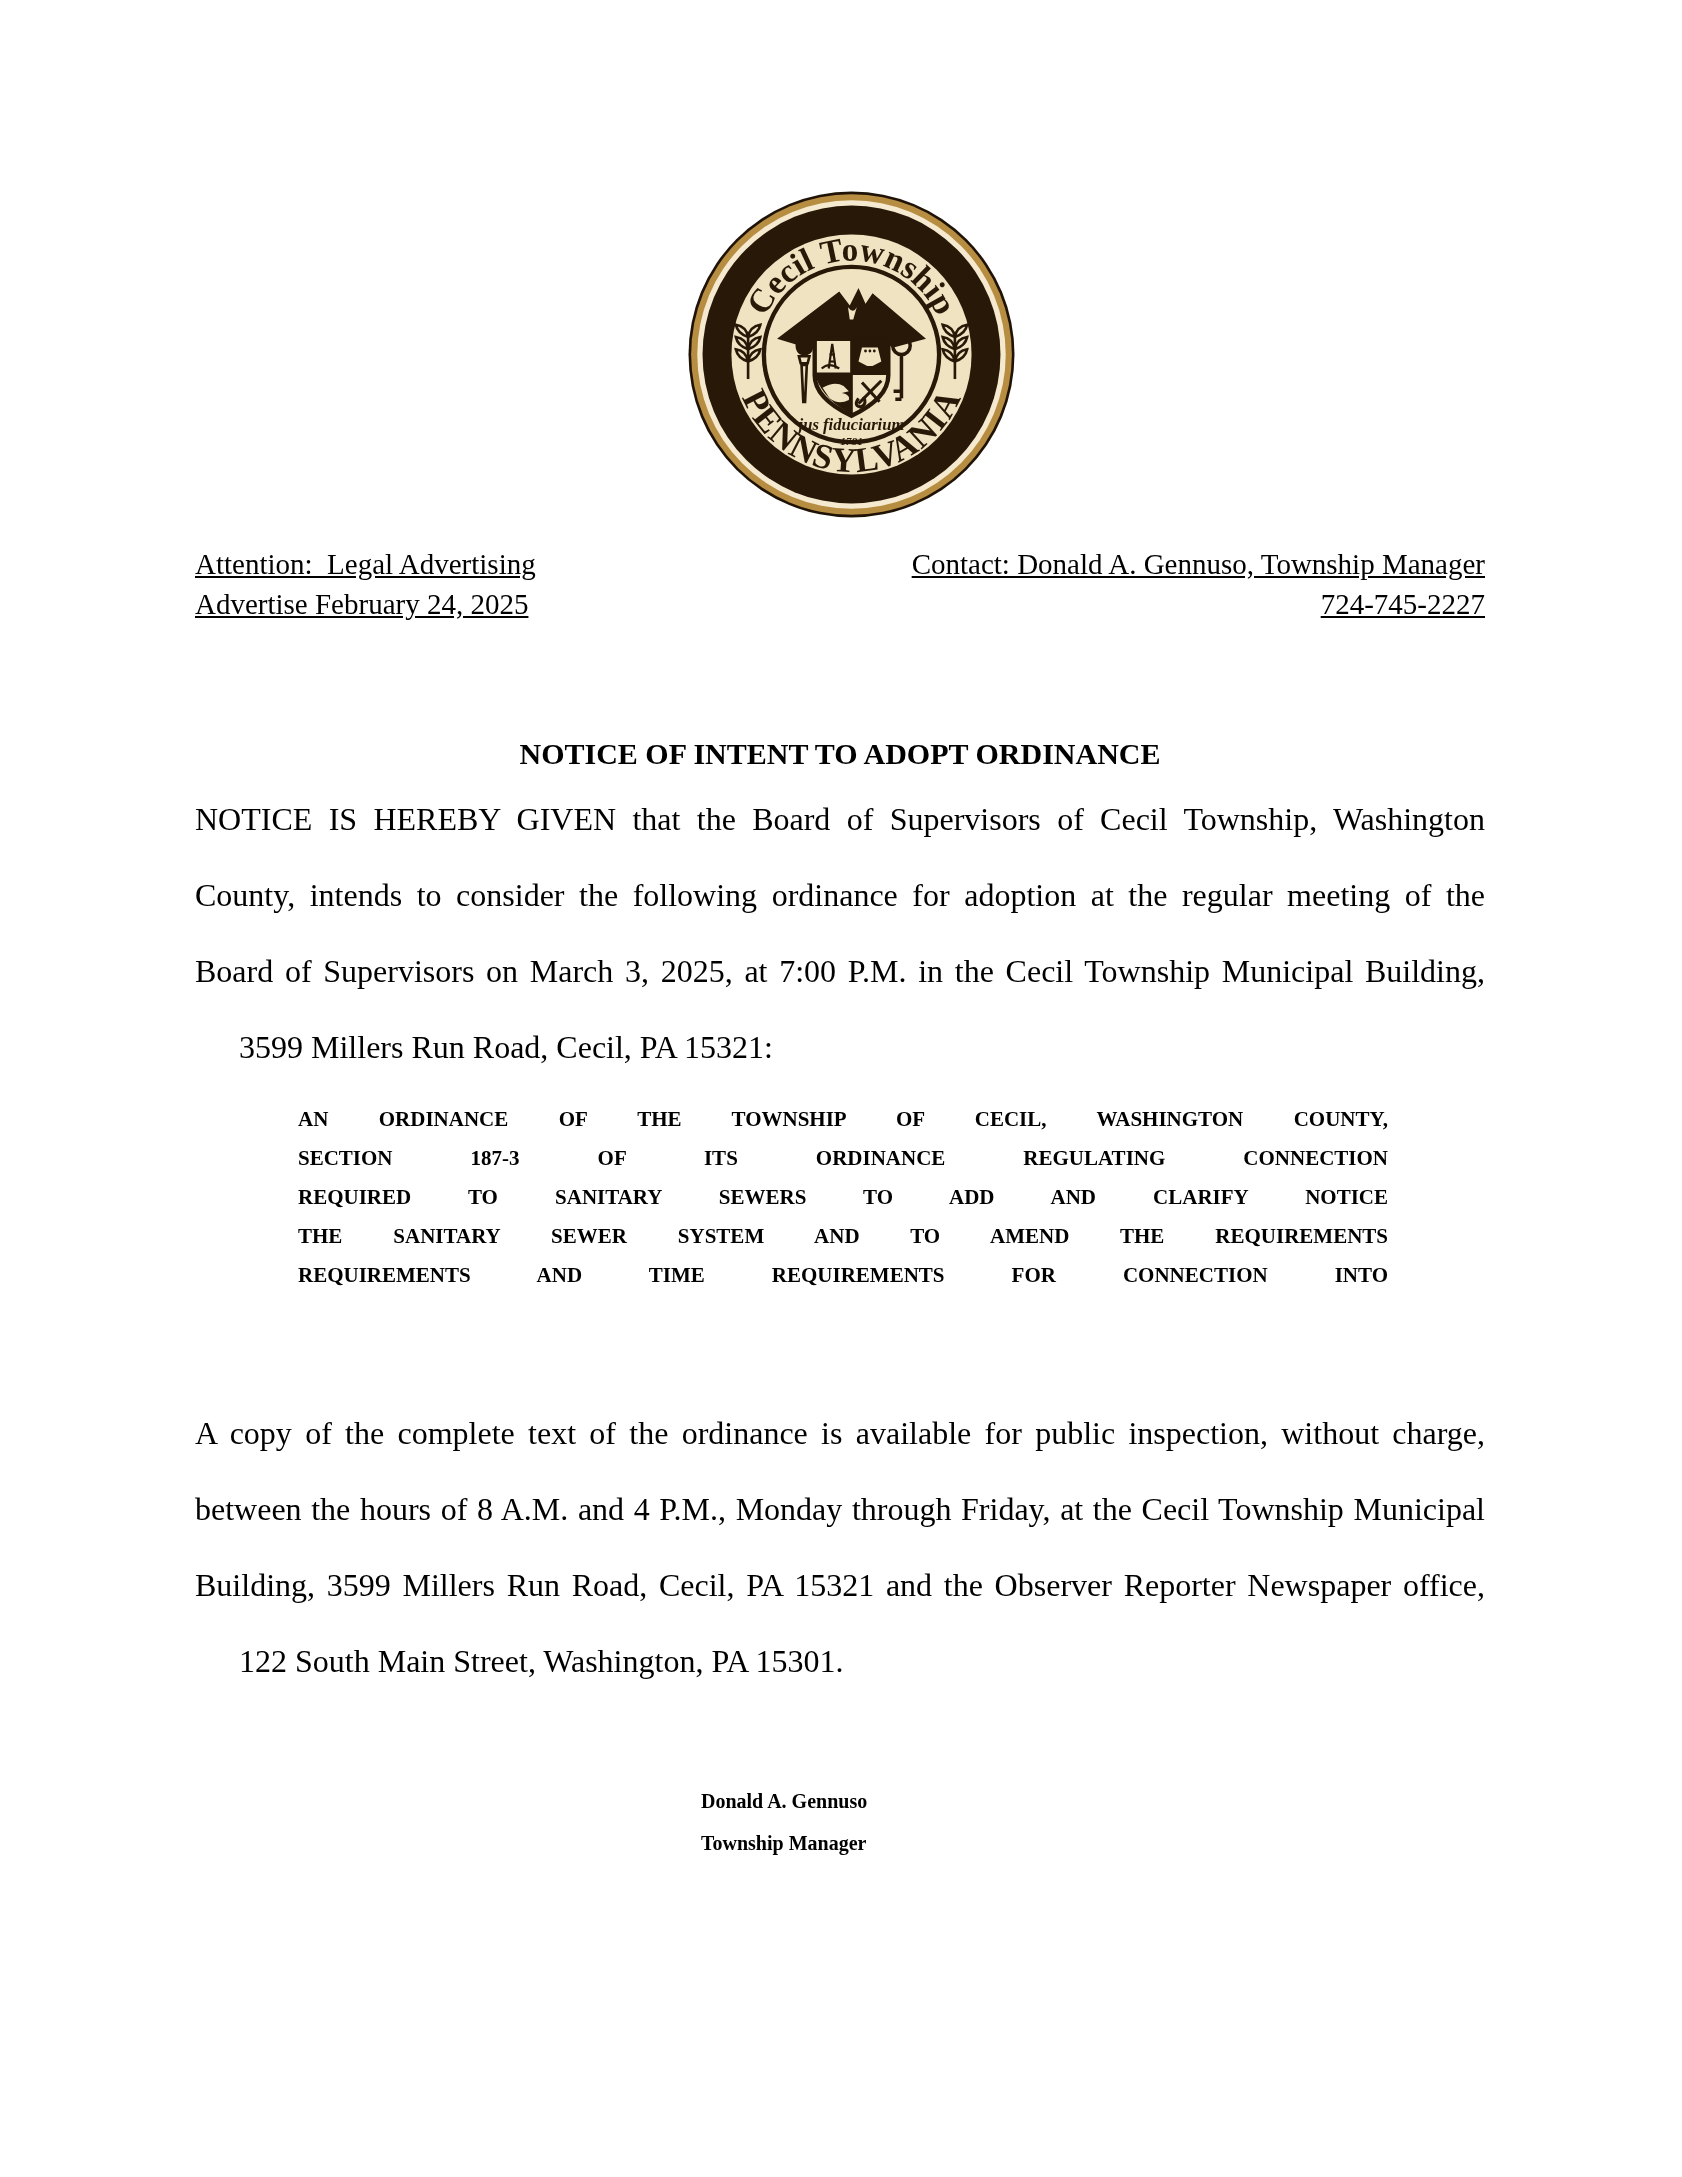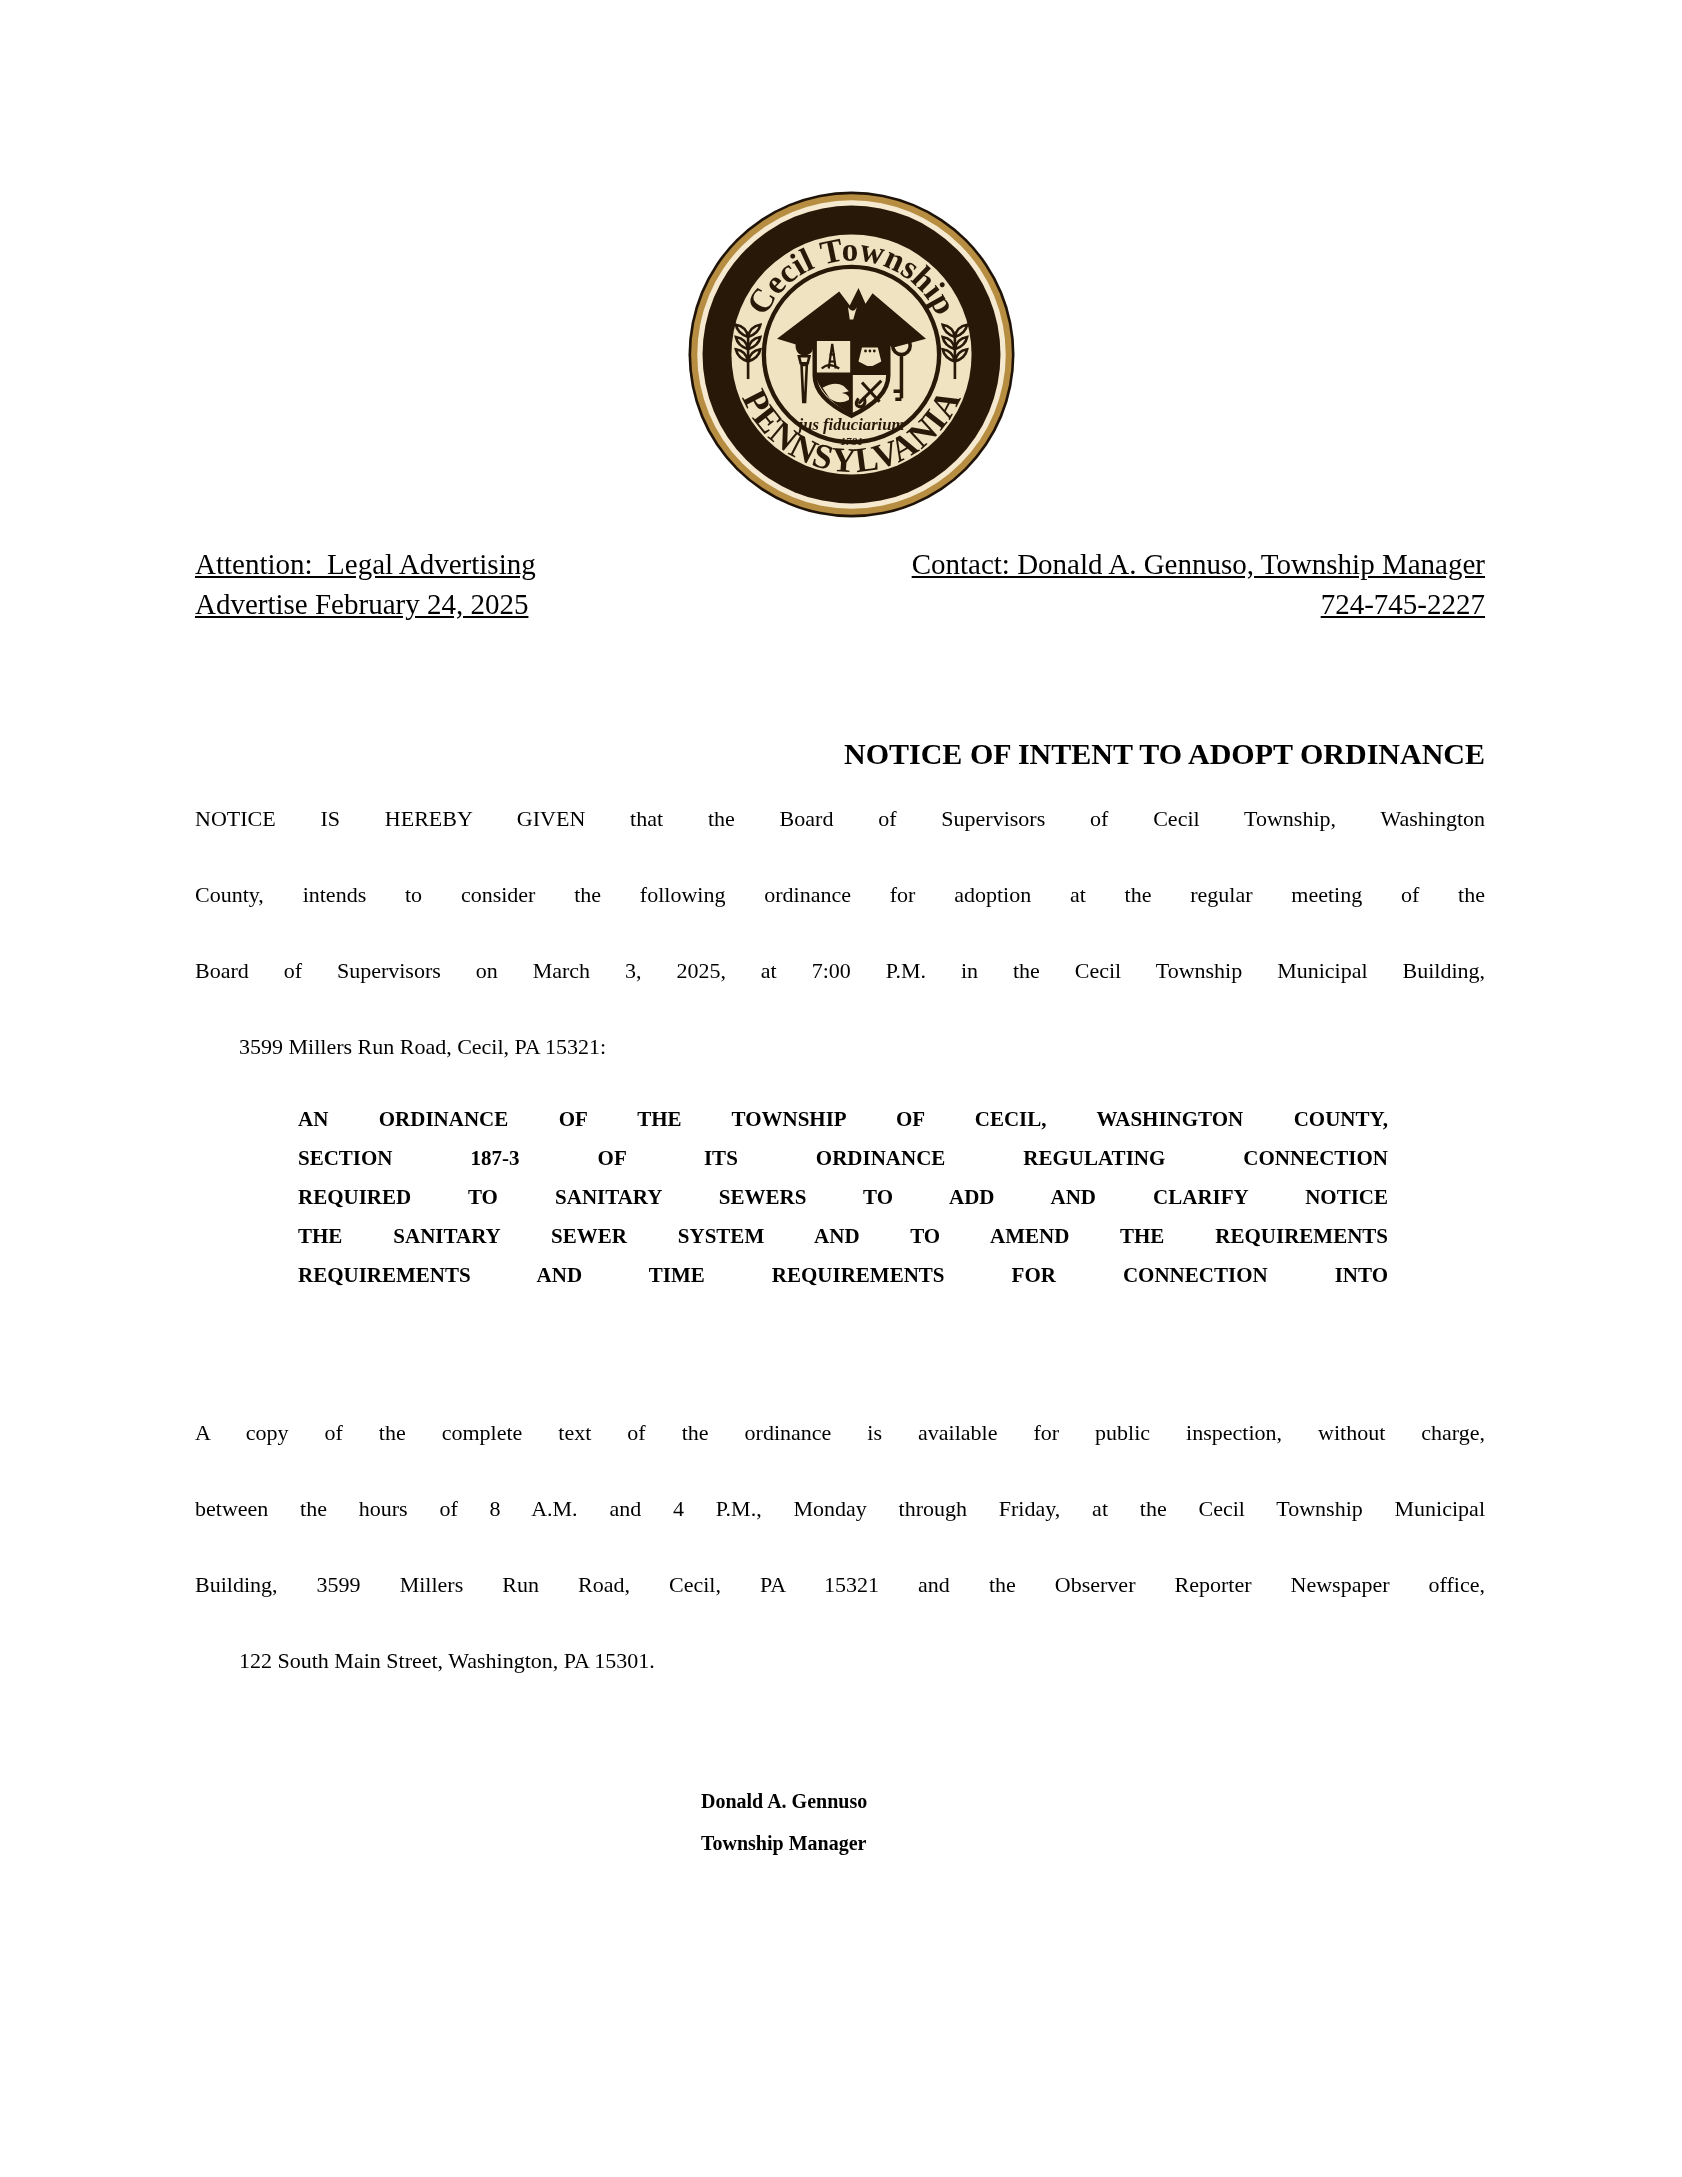--- a/index.html
+++ b/index.html
@@ -27,29 +27,29 @@
     display:flex; justify-content:space-between;
     font-size:29px; line-height:40px;text-decoration:underline;
   }
   .hdr-line { white-space:pre; }
   .header .right { text-align:right; }
 
   
   .title {
     position:absolute;
     left:195px; top:734px; width:1290px;
-    text-align:right;
+    text-align:center;
     font-weight:bold; font-size:30px; line-height:40px;
   }
 
   
   .para {
     position:absolute;
     left:195px; width:1290px;
-    font-size:22px;
+    font-size:32px;
   }
   .para .line { line-height:76px; height:76px; overflow:hidden; }
   .jline { text-align:justify; text-align-last:justify; text-justify:inter-word; }
   .lline { text-align:left; text-align-last:left;margin-left:44px; }
 
   .para1 { top:781px; }
   .para2 { top:1395px; }
 
   
   .ordinance {

